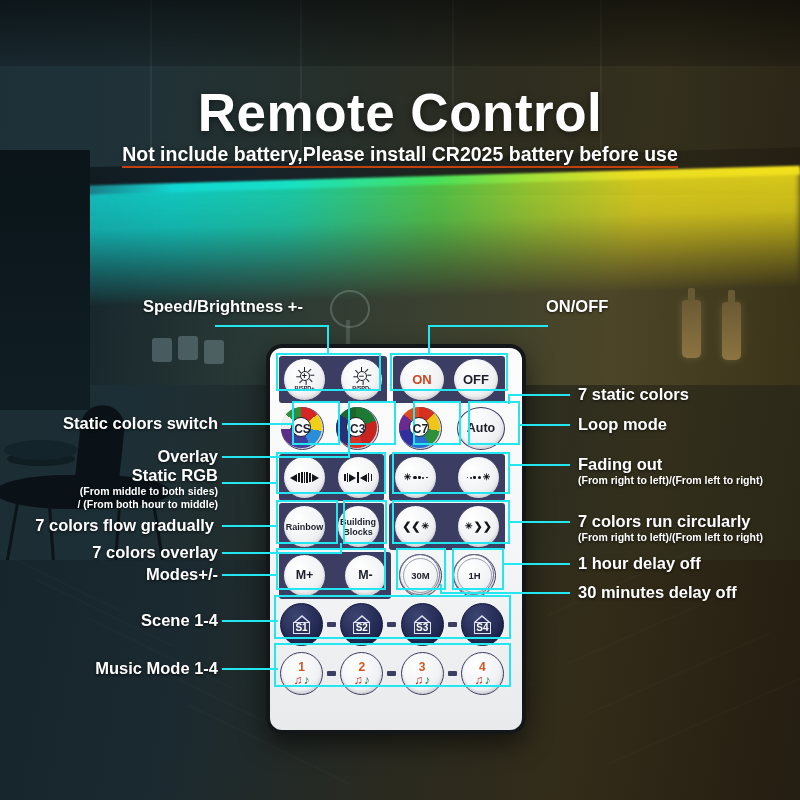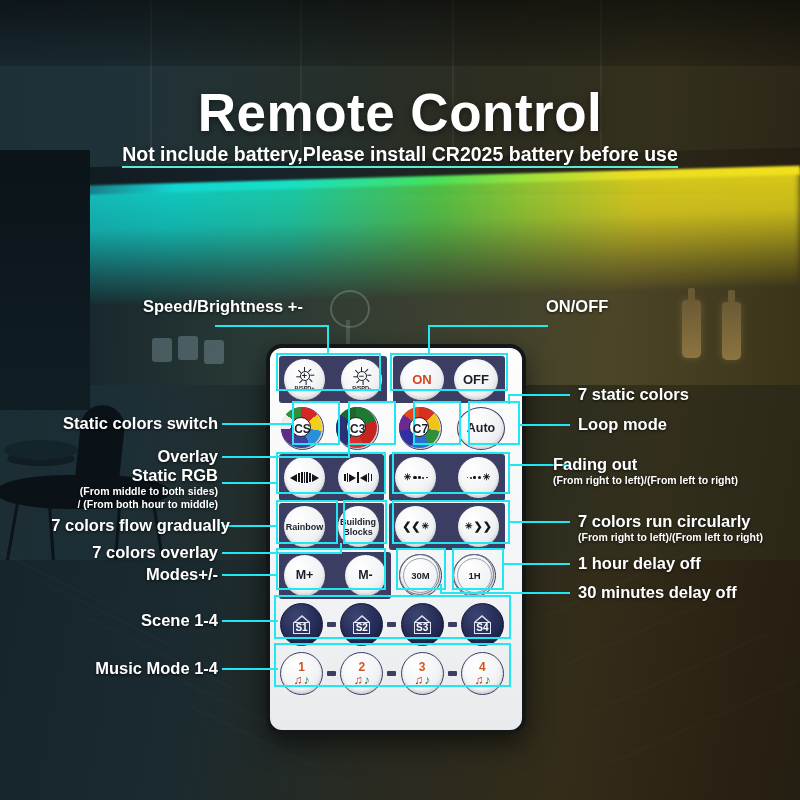--- a/index.html
+++ b/index.html
@@ -105,21 +105,21 @@
   .title{
     position:absolute;left:0;top:82px;width:800px;text-align:center;
     font-size:53px;font-weight:bold;color:#ffffff;letter-spacing:.5px;
     text-shadow:0 2px 7px rgba(0,0,0,.5);
   }
   .subtitle{
     position:absolute;left:0;top:143px;width:800px;text-align:center;
     font-size:19.5px;font-weight:bold;color:#ffffff;
     text-shadow:0 1px 4px rgba(0,0,0,.55);
   }
-  .subtitle span{border-bottom:2px solid #5eead4;padding-bottom:1px;}
+  .subtitle span{border-bottom:2px solid #c2410c;padding-bottom:1px;}
 
   
   .lbl{position:absolute;color:#ffffff;font-weight:bold;text-shadow:0 1px 3px rgba(0,0,0,.75);}
   .lbl .main{font-size:16.5px;line-height:19px;display:block;}
   .lbl .sub{font-size:10.5px;line-height:12.5px;display:block;font-weight:bold;}
   .lbl.r{text-align:right;}
   .lbl.l{text-align:left;}
 
   
   .ln{position:absolute;background:#22e6f0;}
@@ -595,21 +595,21 @@
 
   <div class="lbl r" style="left:20px;top:414px;width:198px">
     <span class="main">Static colors switch</span>
   </div>
   <div class="lbl r" style="left:20px;top:447px;width:198px">
     <span class="main">Overlay</span>
     <span class="main">Static RGB</span>
     <span class="sub">(From middle to both sides)</span>
     <span class="sub">/ (From both hour to middle)</span>
   </div>
-  <div class="lbl r" style="left:20px;top:516px;width:210px">
+  <div class="lbl r" style="left:4px;top:516px;width:210px">
     <span class="main">7 colors flow gradually</span>
   </div>
   <div class="lbl r" style="left:8px;top:543px;width:210px">
     <span class="main">7 colors overlay</span>
   </div>
   <div class="lbl r" style="left:8px;top:565px;width:210px">
     <span class="main">Modes+/-</span>
   </div>
   <div class="lbl r" style="left:8px;top:611px;width:210px">
     <span class="main">Scene 1-4</span>
@@ -617,21 +617,21 @@
   <div class="lbl r" style="left:8px;top:659px;width:210px">
     <span class="main">Music Mode 1-4</span>
   </div>
 
   <div class="lbl l" style="left:578px;top:385px">
     <span class="main">7 static colors</span>
   </div>
   <div class="lbl l" style="left:578px;top:415px">
     <span class="main">Loop mode</span>
   </div>
-  <div class="lbl l" style="left:553px;top:455px">
+  <div class="lbl l" style="left:578px;top:455px">
     <span class="main">Fading out</span>
     <span class="sub">(From right to left)/(From left to right)</span>
   </div>
   <div class="lbl l" style="left:578px;top:512px">
     <span class="main">7 colors run circularly</span>
     <span class="sub">(From right to left)/(From left to right)</span>
   </div>
   <div class="lbl l" style="left:578px;top:554px">
     <span class="main">1 hour delay off</span>
   </div>

